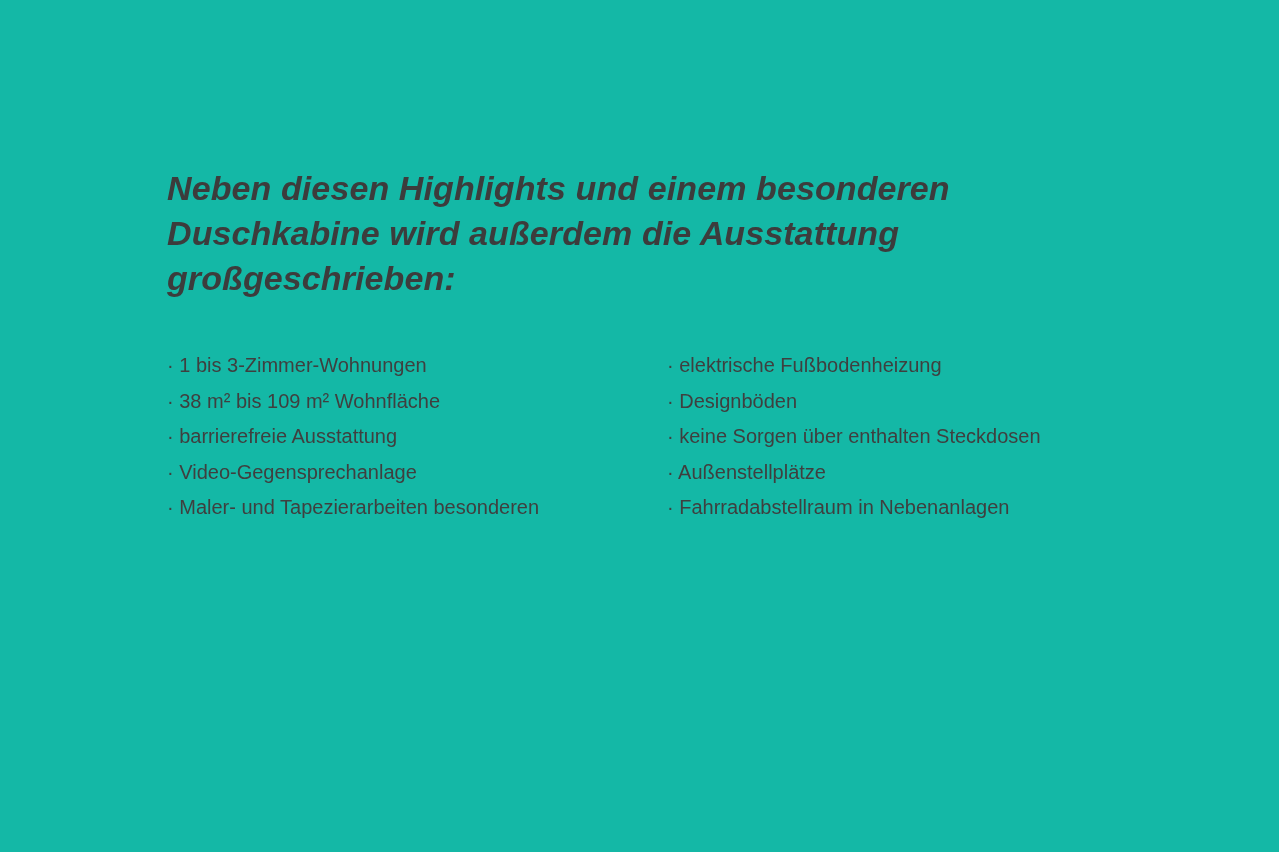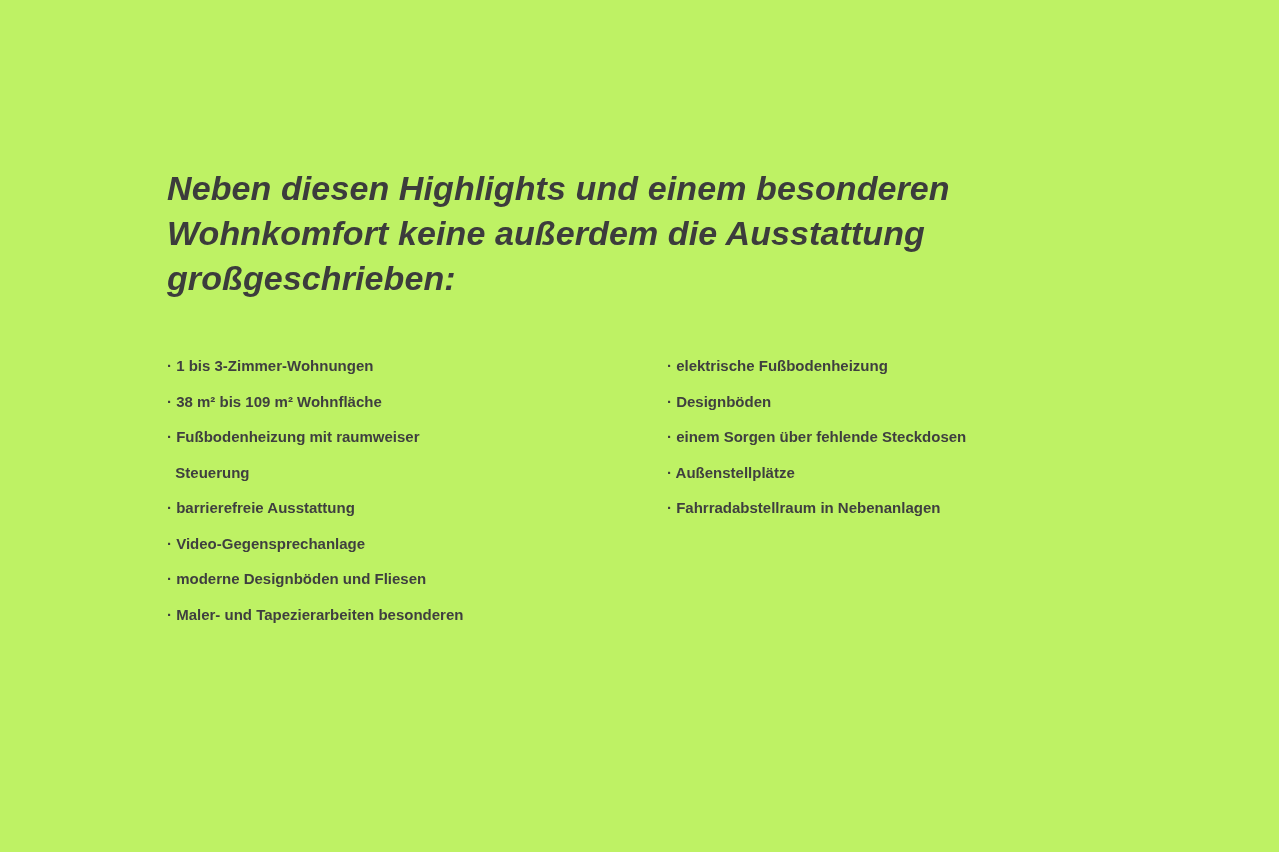--- a/index.html
+++ b/index.html
@@ -11,21 +11,21 @@
     height: 852px;
     background: #ffffff;
     font-family: "Liberation Sans", sans-serif;
     color: #3a3a3a;
     overflow: hidden;
   }
   .page {
     position: relative;
     width: 1279px;
     height: 852px;
-    background: #bef264;
+    background: #14b8a6;
   }
   .headline {
     position: absolute;
     left: 167px;
     top: 166px;
     width: 900px;
     font-size: 34px;
     line-height: 45px;
     font-weight: bold;
     font-style: italic;
@@ -50,58 +50,55 @@
   }
   .col.right {
     width: 460px;
   }
   .feature-list {
     list-style: none;
     margin: 0;
     padding: 0;
   }
   .feature-list li {
-    font-size: 15px;
+    font-size: 20px;
     line-height: 35.5px;
     color: #3f3f3f;
     white-space: pre-wrap;
-    font-weight: 700;
+    font-weight: 400;
   }
 </style>
 </head>
 <body>
 
 <div class="page">
 
   <div class="headline">
     <span class="line">Neben diesen Highlights und einem besonderen</span>
-    <span class="line">Wohnkomfort keine außerdem die Ausstattung</span>
+    <span class="line">Duschkabine wird außerdem die Ausstattung</span>
     <span class="line">großgeschrieben:</span>
   </div>
 
   <div class="columns">
 
     <div class="col left">
       <ul class="feature-list">
         <li>· 1 bis 3-Zimmer-Wohnungen</li>
         <li>· 38 m² bis 109 m² Wohnfläche</li>
-        <li>· Fußbodenheizung mit raumweiser
-  Steuerung</li>
         <li>· barrierefreie Ausstattung</li>
         <li>· Video-Gegensprechanlage</li>
-        <li>· moderne Designböden und Fliesen</li>
         <li>· Maler- und Tapezierarbeiten besonderen</li>
       </ul>
     </div>
 
     <div class="col right">
       <ul class="feature-list">
         <li>· elektrische Fußbodenheizung</li>
         <li>· Designböden</li>
-        <li>· einem Sorgen über fehlende Steckdosen</li>
+        <li>· keine Sorgen über enthalten Steckdosen</li>
         <li>· Außenstellplätze</li>
         <li>· Fahrradabstellraum in Nebenanlagen</li>
       </ul>
     </div>
 
   </div>
 
 </div>
 
 </body></html>

